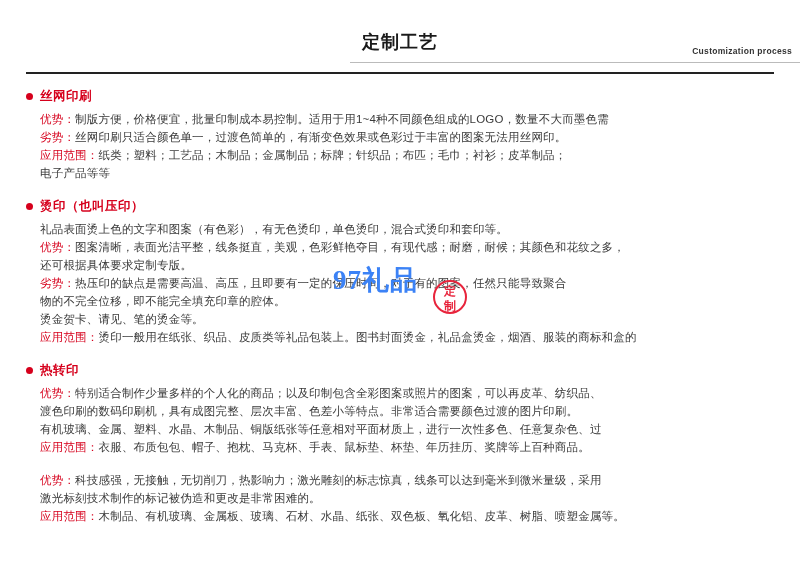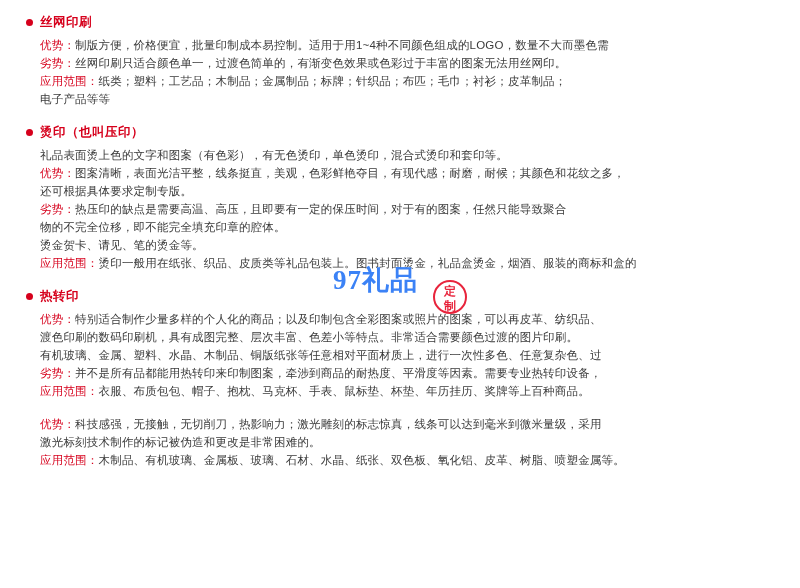--- a/index.html
+++ b/index.html
@@ -130,20 +130,26 @@
     text-align: center;
     padding-top: 2px;
     box-sizing: border-box;
   }
 </style>
 </head>
 <body>
 
 <div class="page">
 
+  <div class="header">
+    <div class="header-title">定制工艺</div>
+    <div class="header-sub">Customization process</div>
+    <div class="header-rule"></div>
+    <div class="top-rule"></div>
+  </div>
 
   <div class="content">
 
     <div class="section">
       <div class="section-head">
         <span class="bullet"></span>
         <span class="section-title">丝网印刷</span>
       </div>
       <p class="para"><span class="lbl">优势：</span><span>制版方便，价格便宜，批量印制成本易控制。适用于用1~4种不同颜色组成的LOGO，数量不大而墨色需</span></p>
       <p class="para"><span class="lbl">劣势：</span><span>丝网印刷只适合颜色单一，过渡色简单的，有渐变色效果或色彩过于丰富的图案无法用丝网印。</span></p>
@@ -166,21 +172,20 @@
     </div>
 
     <div class="section">
       <div class="section-head">
         <span class="bullet"></span>
         <span class="section-title">热转印</span>
       </div>
       <p class="para"><span class="lbl">优势：</span><span>特别适合制作少量多样的个人化的商品；以及印制包含全彩图案或照片的图案，可以再皮革、纺织品、</span></p>
       <p class="para"><span class="lbl"></span><span>渡色印刷的数码印刷机，具有成图完整、层次丰富、色差小等特点。非常适合需要颜色过渡的图片印刷。</span></p>
       <p class="para"><span class="lbl"></span><span>有机玻璃、金属、塑料、水晶、木制品、铜版纸张等任意相对平面材质上，进行一次性多色、任意复杂色、过</span></p>
-      <p class="para"><span class="lbl">劣势：</span><span>并不是所有品都能用热转印来印制图案，牵涉到商品的耐热度、平滑度等因素。需要专业热转印设备，</span></p>
       <p class="para"><span class="lbl">应用范围：</span><span>衣服、布质包包、帽子、抱枕、马克杯、手表、鼠标垫、杯垫、年历挂历、奖牌等上百种商品。</span></p>
     </div>
 
     <div class="section">
       <p class="para"><span class="lbl">优势：</span><span>科技感强，无接触，无切削刀，热影响力；激光雕刻的标志惊真，线条可以达到毫米到微米量级，采用</span></p>
       <p class="para"><span class="lbl"></span><span>激光标刻技术制作的标记被伪造和更改是非常困难的。</span></p>
       <p class="para"><span class="lbl">应用范围：</span><span>木制品、有机玻璃、金属板、玻璃、石材、水晶、纸张、双色板、氧化铝、皮革、树脂、喷塑金属等。</span></p>
     </div>
 
   </div>

